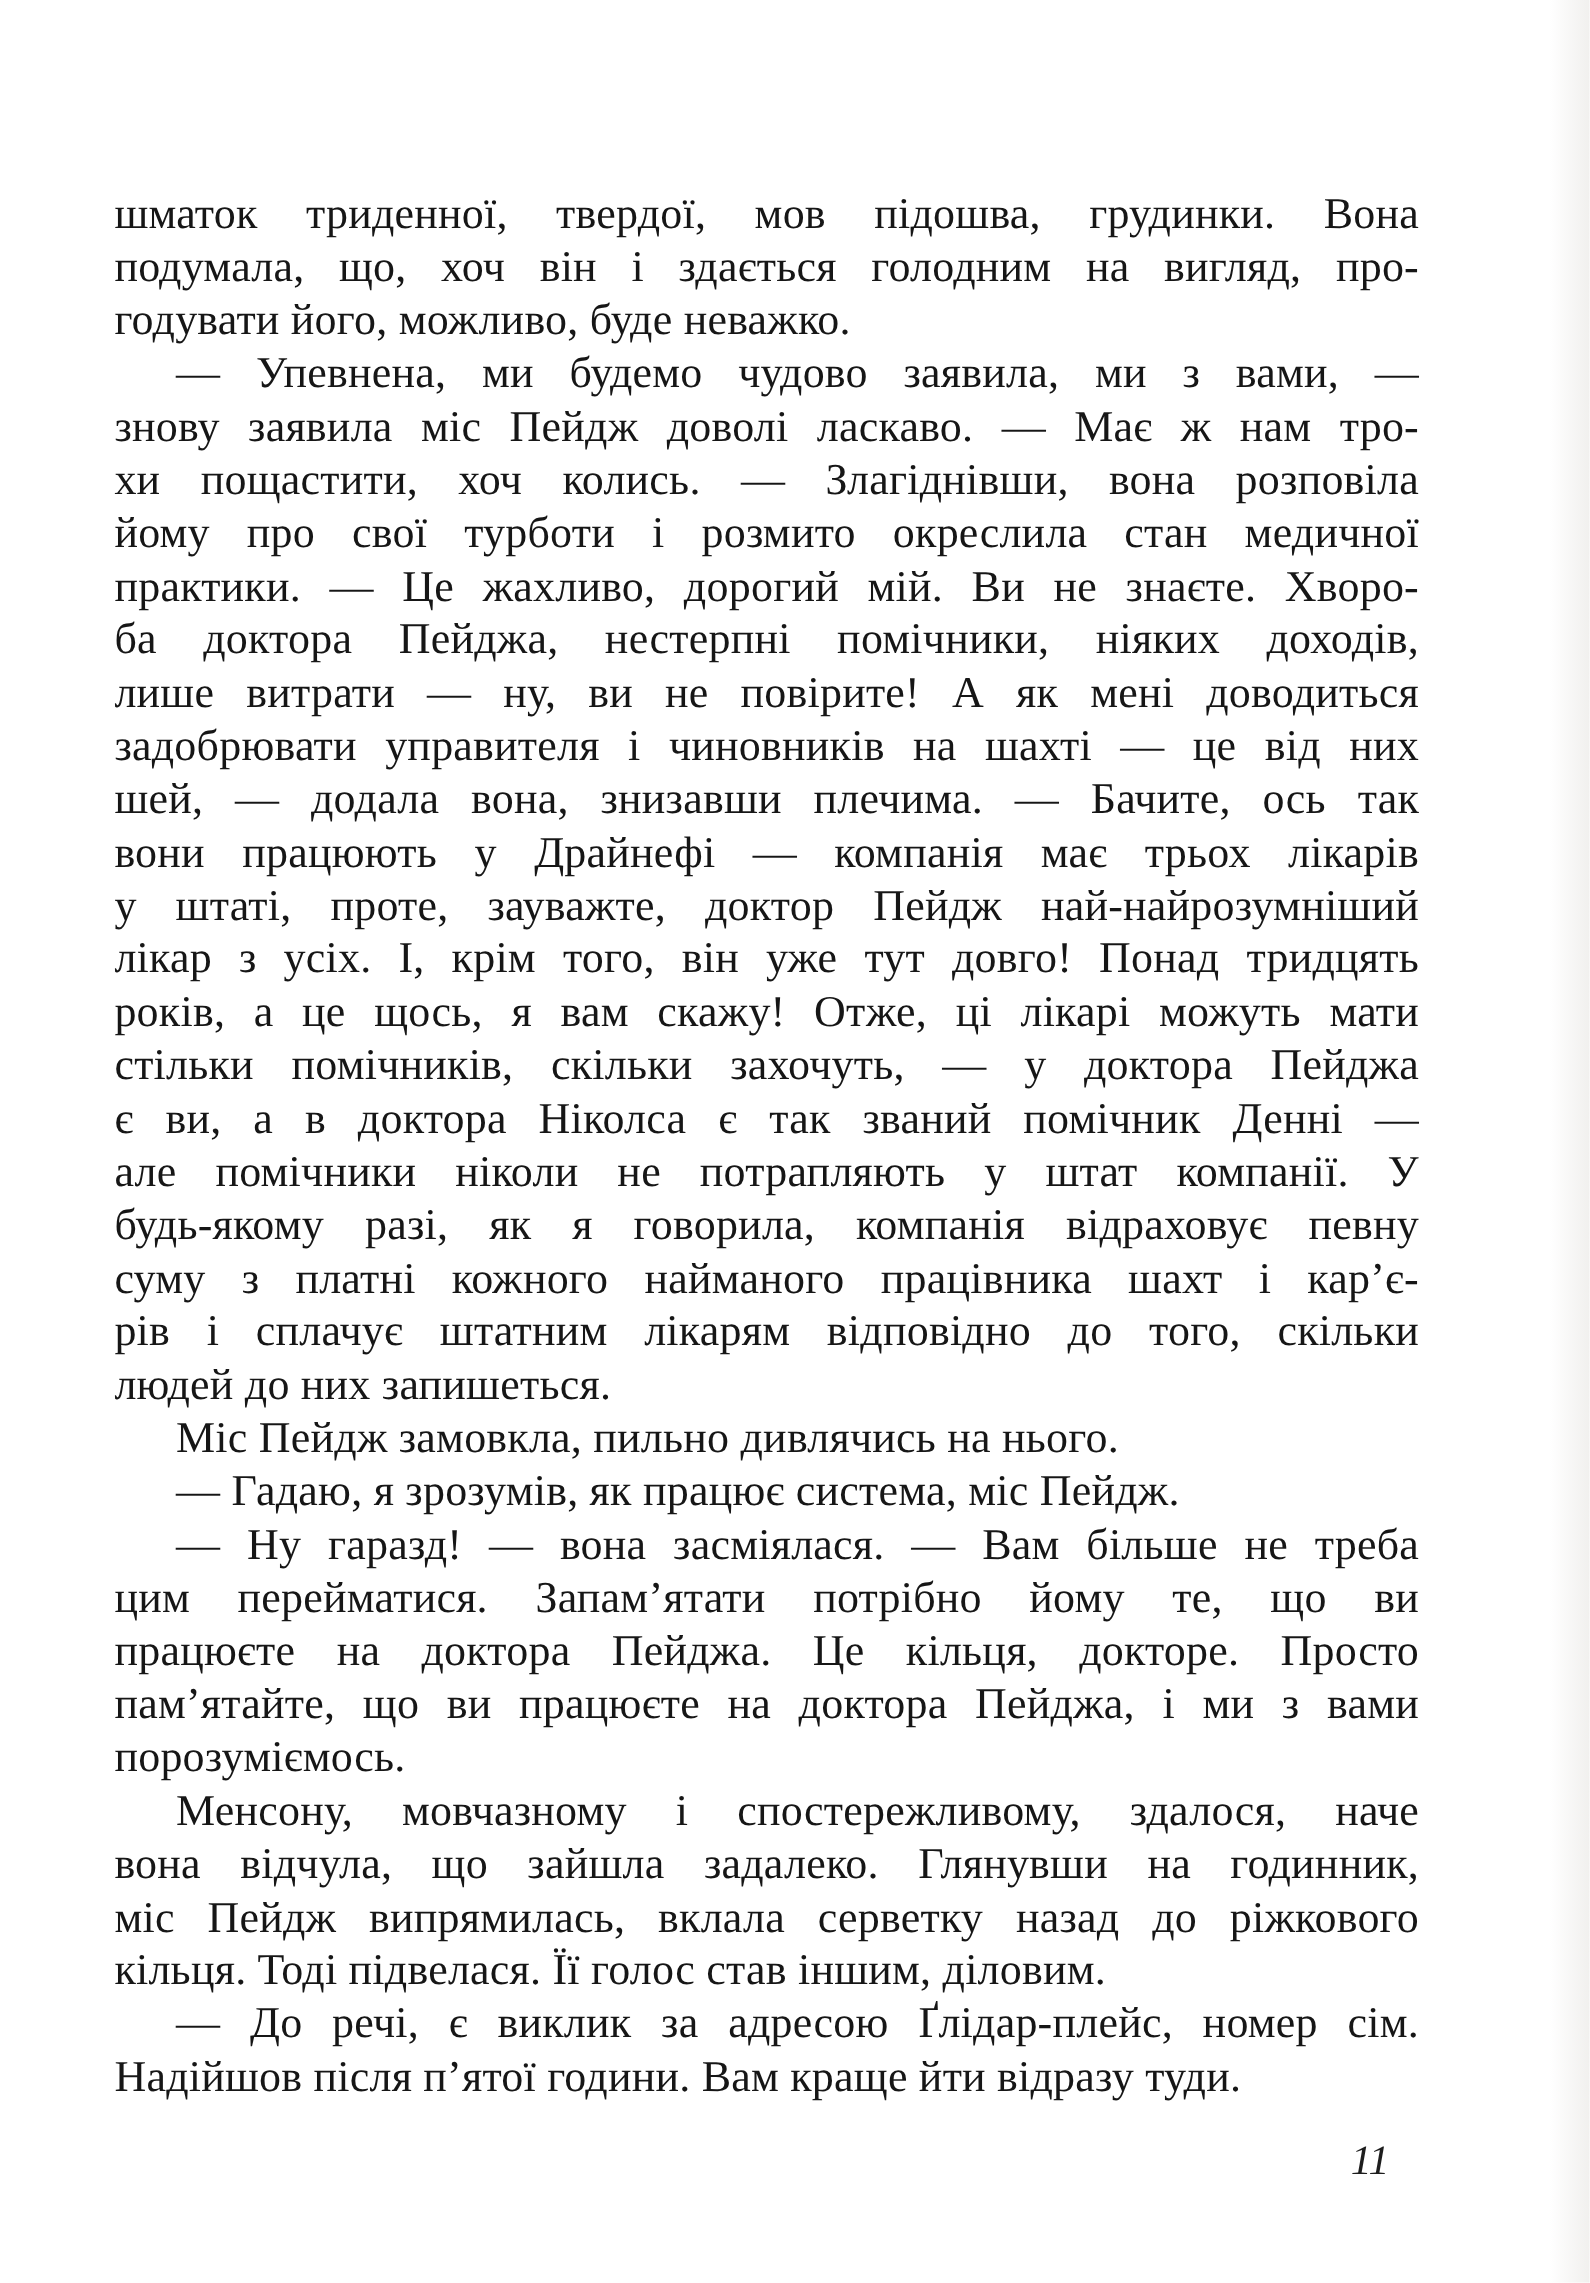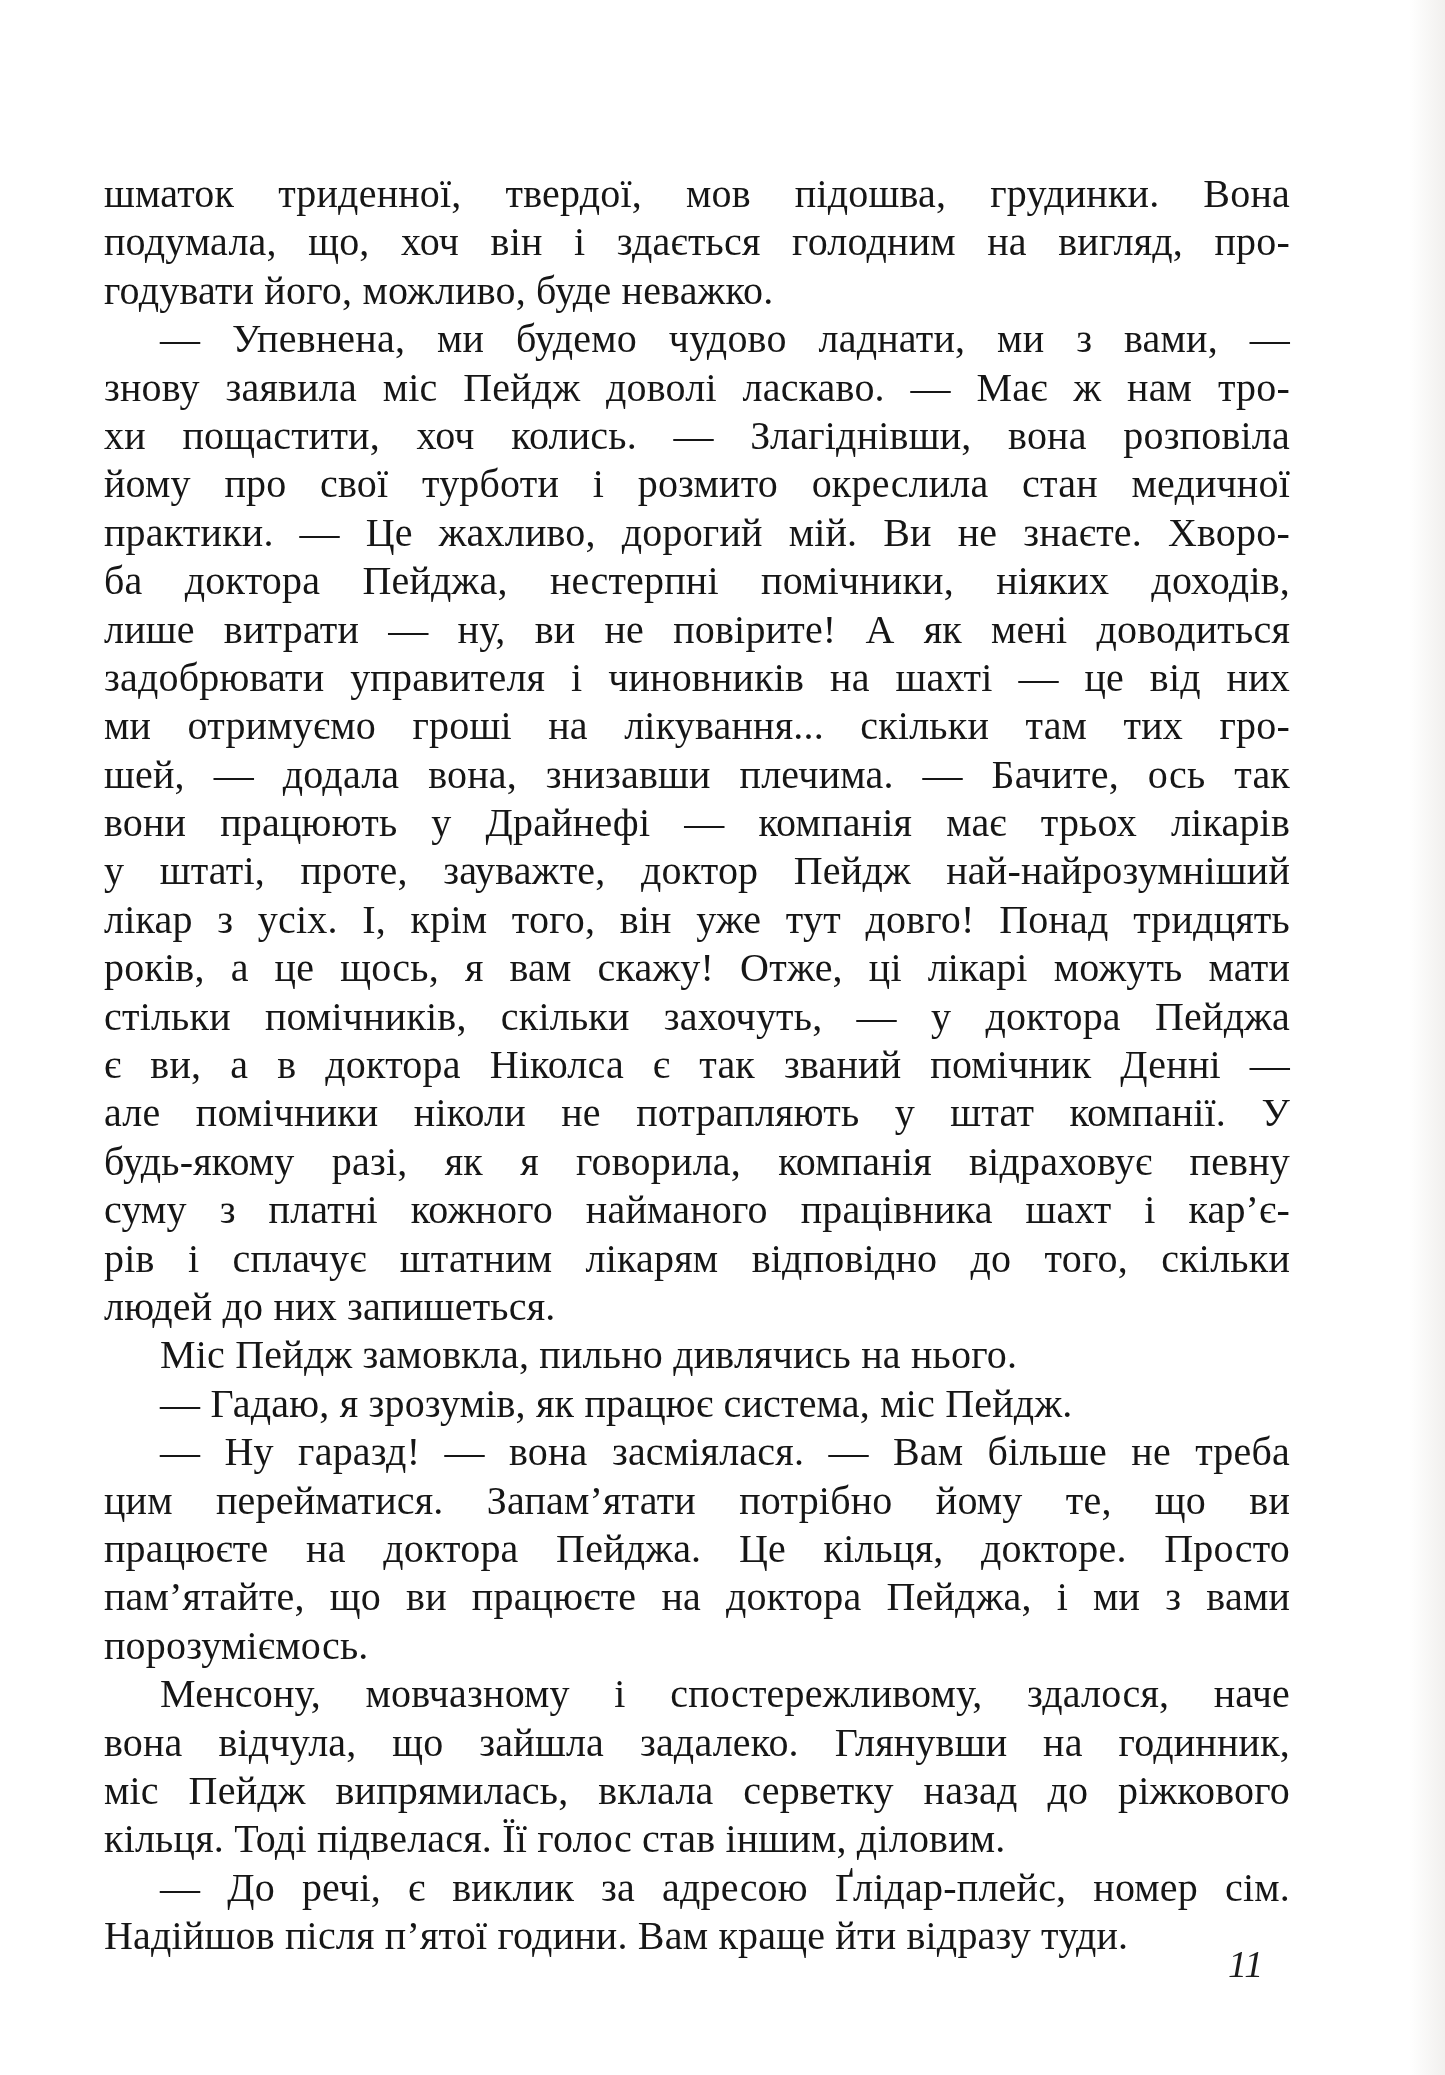--- a/index.html
+++ b/index.html
@@ -55,29 +55,28 @@
   }
 </style>
 </head>
 <body>
 
 <div class="page">
   <div class="text-block">
       <div class="line">шматок триденної, твердої, мов підошва, грудинки. Вона</div>
       <div class="line">подумала, що, хоч він і здається голодним на вигляд, про-</div>
       <div class="line last">годувати його, можливо, буде неважко.</div>
-      <div class="line indent">— Упевнена, ми будемо чудово ладнати, ми з вами, —</div>
+      <div class="line indent">— Упевнена, ми будемо чудово заявила, ми з вами, —</div>
       <div class="line">знову заявила міс Пейдж доволі ласкаво. — Має ж нам тро-</div>
       <div class="line">хи пощастити, хоч колись. — Злагіднівши, вона розповіла</div>
       <div class="line">йому про свої турботи і розмито окреслила стан медичної</div>
       <div class="line">практики. — Це жахливо, дорогий мій. Ви не знаєте. Хворо-</div>
       <div class="line">ба доктора Пейджа, нестерпні помічники, ніяких доходів,</div>
       <div class="line">лише витрати — ну, ви не повірите! А як мені доводиться</div>
       <div class="line">задобрювати управителя і чиновників на шахті — це від них</div>
-      <div class="line">ми отримуємо гроші на лікування... скільки там тих гро-</div>
       <div class="line">шей, — додала вона, знизавши плечима. — Бачите, ось так</div>
       <div class="line">вони працюють у Драйнефі — компанія має трьох лікарів</div>
       <div class="line">у штаті, проте, зауважте, доктор Пейдж най-найрозумніший</div>
       <div class="line">лікар з усіх. І, крім того, він уже тут довго! Понад тридцять</div>
       <div class="line">років, а це щось, я вам скажу! Отже, ці лікарі можуть мати</div>
       <div class="line">стільки помічників, скільки захочуть, — у доктора Пейджа</div>
       <div class="line">є ви, а в доктора Ніколса є так званий помічник Денні —</div>
       <div class="line">але помічники ніколи не потрапляють у штат компанії. У</div>
       <div class="line">будь-якому разі, як я говорила, компанія відраховує певну</div>
       <div class="line">суму з платні кожного найманого працівника шахт і кар’є-</div>

